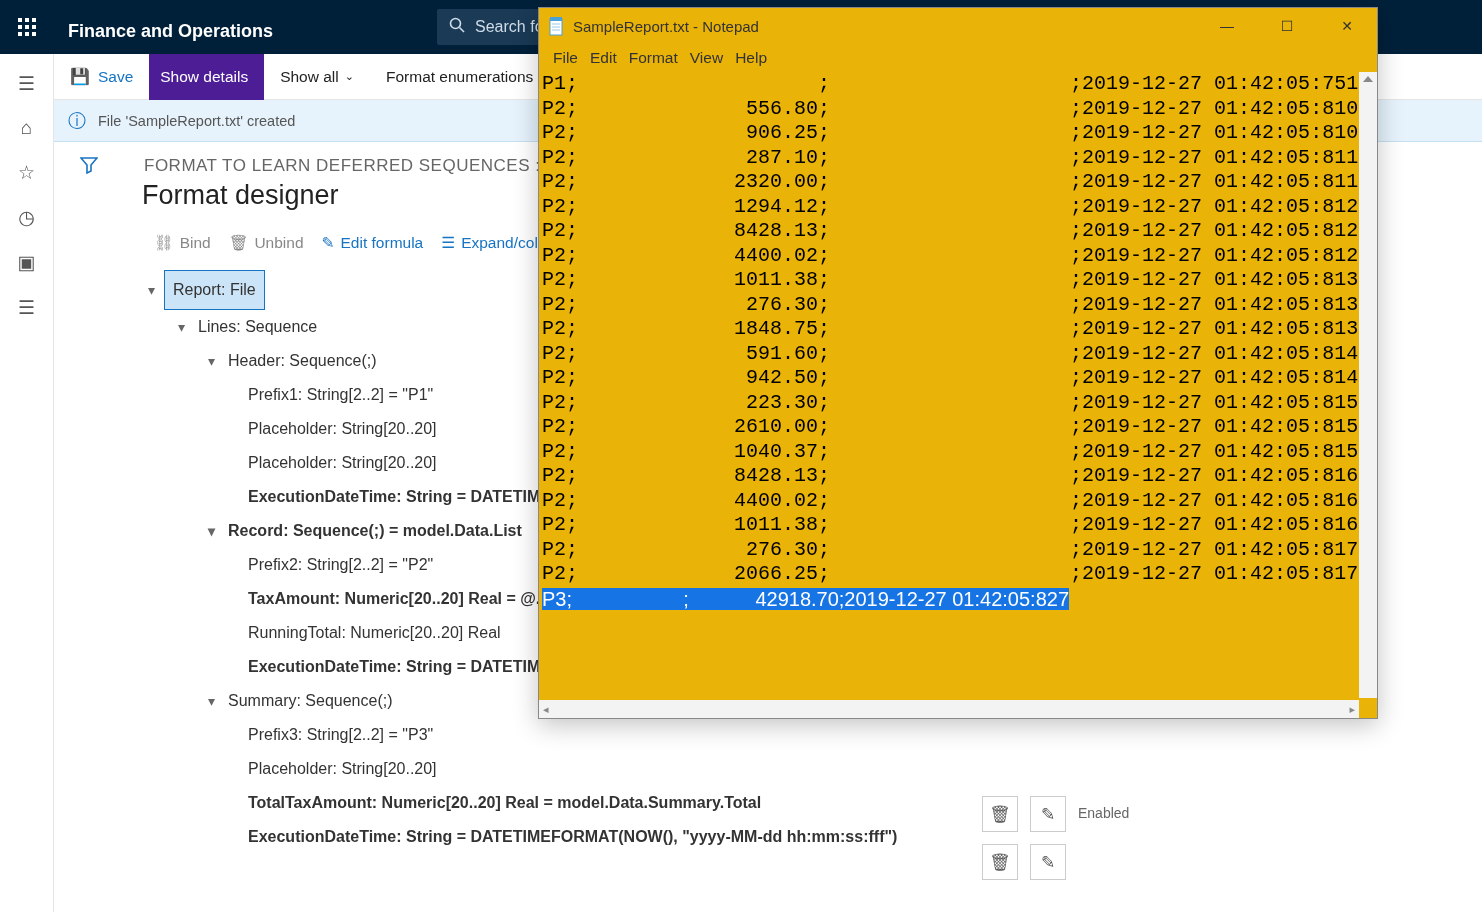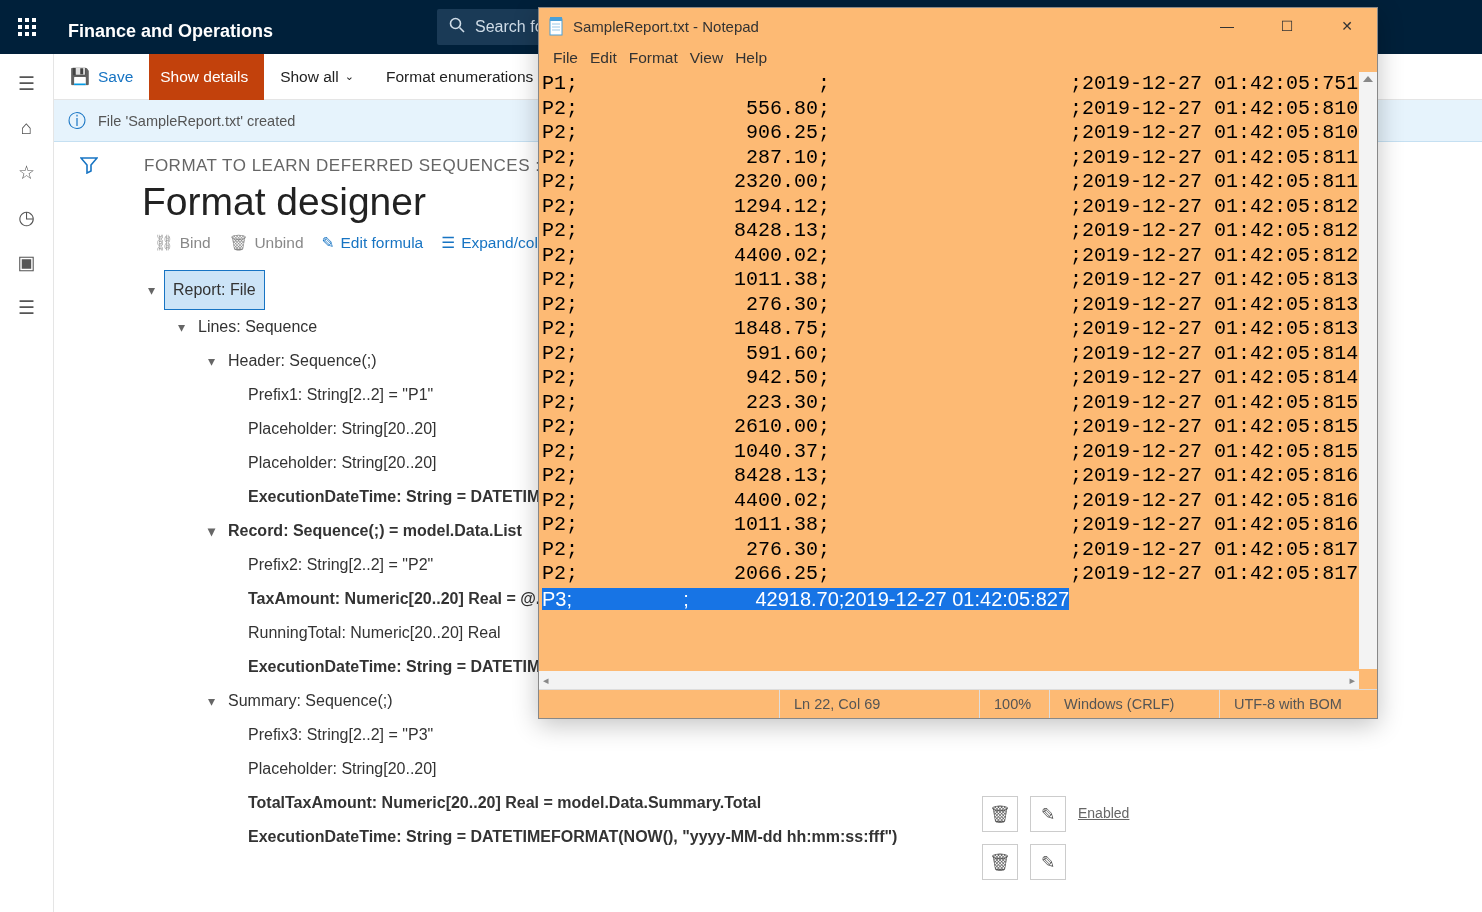--- a/index.html
+++ b/index.html
@@ -14,58 +14,58 @@
     .search-box span.txt { font-size: 16px; }
 
     
     .nav-rail { position: absolute; left: 0; top: 54px; width: 54px; height: calc(100% - 54px); background: #fff; border-right: 1px solid #e5e5e5; display: flex; flex-direction: column; align-items: center; gap: 22px; padding-top: 18px; color: #555; }
     .nav-rail .rail-icon { font-size: 19px; }
 
     
     .toolbar { position: absolute; left: 54px; top: 54px; right: 0; height: 46px; display: flex; align-items: center; border-bottom: 1px solid #e5e5e5; }
     .tb-btn { height: 46px; display: flex; align-items: center; padding: 0 16px; font-size: 15.5px; color: #222; }
     .tb-btn.save { color: #1774c3; }
-    .tb-btn.primary { background: #c2410c; color: #fff; padding-left: 11px; }
+    .tb-btn.primary { background: #4c1d95; color: #fff; padding-left: 11px; }
     .tb-btn .icon { margin-right: 8px; font-size: 16px; }
     .tb-btn .caret { margin-left: 6px; font-size: 11px; }
 
     
     .info-banner { position: absolute; left: 54px; top: 100px; right: 0; height: 42px; background: #e6f3fc; border-bottom: 1px solid #c5e0f2; display: flex; align-items: center; padding: 0 14px; color: #555; font-size: 14.5px; }
     .info-banner .info-icon { color: #1774c3; margin-right: 12px; font-size: 18px; }
 
     
     .content { position: absolute; left: 54px; top: 142px; right: 0; bottom: 0; }
     .filter-icon { position: absolute; left: 26px; top: 14px; color: #1774c3; font-size: 18px; }
     .breadcrumb { position: absolute; left: 90px; top: 14px; font-size: 17px; color: #666; letter-spacing: 0.5px; }
-    .page-title { position: absolute; left: 88px; top: 38px; font-size: 39px; color: #222; }
+    .page-title { position: absolute; left: 88px; top: 38px; font-size: 27px; color: #222; }
 
     .fd-toolbar { position: absolute; left: 100px; top: 92px; display: flex; gap: 18px; font-size: 15.5px; color: #888; }
     .fd-toolbar .fd-act { display: flex; align-items: center; gap: 6px; }
     .fd-toolbar .fd-act.en { color: #1774c3; }
 
     
     .tree { position: absolute; left: 94px; top: 128px; right: 560px; font-size: 16px; color: #333; line-height: 34px; }
     .tree .row { display: flex; align-items: center; white-space: nowrap; }
     .tree .chev { width: 20px; display: inline-block; font-size: 14px; color: #666; }
     .tree .selected { background: #cce4f7; border: 1px solid #1774c3; padding: 2px 8px; margin-left: -4px; }
     .tree .bold { font-weight: 600; }
     .tree .i1 { padding-left: 30px; }
     .tree .i2 { padding-left: 60px; }
     .tree .i3 { padding-left: 100px; }
 
     
     .props { position: absolute; right: 20px; bottom: 20px; width: 480px; }
     .prop-row { display: flex; align-items: center; gap: 12px; margin-bottom: 12px; }
     .prop-row .pic { width: 36px; height: 36px; border: 1px solid #ccc; display: flex; align-items: center; justify-content: center; color: #555; font-size: 17px; }
-    .prop-row .plabel { color: #666; font-size: 14px; text-decoration: underline; }
+    .prop-row .plabel { color: #666; font-size: 14px; }
     .prop-row .pfield { background: #f3f3f3; height: 32px; flex: 1; padding: 0 10px; display: flex; align-items: center; font-size: 14.5px; color: #444; margin-top: 3px; }
     .prop-right { display: flex; flex-direction: column; flex: 1; }
 
     
-    .notepad { position: absolute; left: 538px; top: 7px; width: 840px; height: 712px; background: #fdba74; border: 1px solid #888; box-shadow: 0 6px 24px rgba(0,0,0,0.24); display: flex; flex-direction: column; }
+    .notepad { position: absolute; left: 538px; top: 7px; width: 840px; height: 712px; background: #eab308; border: 1px solid #888; box-shadow: 0 6px 24px rgba(0,0,0,0.24); display: flex; flex-direction: column; }
     .np-titlebar { height: 36px; display: flex; align-items: center; }
     .np-icon { width: 16px; height: 20px; margin: 0 8px 0 10px; display: inline-flex; align-items: end; }
     .np-icon svg { width: 16px; height: 20px; }
     .np-title { font-size: 15px; color: #333; flex: 1; }
     .np-winbtns { display: flex; }
     .np-winbtns div { width: 60px; height: 36px; display: flex; align-items: center; justify-content: center; font-size: 14px; color: #333; }
     .np-menu { height: 28px; display: flex; padding: 0 8px; font-size: 15.5px; color: #333; align-items: center; }
     .np-menu span { padding: 2px 6px; }
     .np-body { flex: 1; position: relative; overflow: hidden; }
     .np-text { font-family: Consolas, "Courier New", monospace; font-size: 20px; line-height: 24.5px; white-space: pre; padding: 0 12px 0 3px; color: #000; }
@@ -289,20 +289,13 @@
 P2;             1011.38;                    ;2019-12-27 01:42:05:816
 P2;              276.30;                    ;2019-12-27 01:42:05:817
 P2;             2066.25;                    ;2019-12-27 01:42:05:817
 <span class="sel">P3;                    ;            42918.70;2019-12-27 01:42:05:827</span></div>
     <div class="np-vscroll"></div>
     <div class="np-hscroll">
         <span>◂</span>
         <span>▸</span>
       </div>
   </div>
-  <div class="np-status">
-    <div class="spacer"></div>
-    <div class="cell" style="width:200px">Ln 22, Col 69</div>
-    <div class="cell" style="width:70px">100%</div>
-    <div class="cell" style="width:170px">Windows (CRLF)</div>
-    <div class="cell" style="width:158px">UTF-8 with BOM</div>
-  </div>
 </div>
 
 </body></html>

